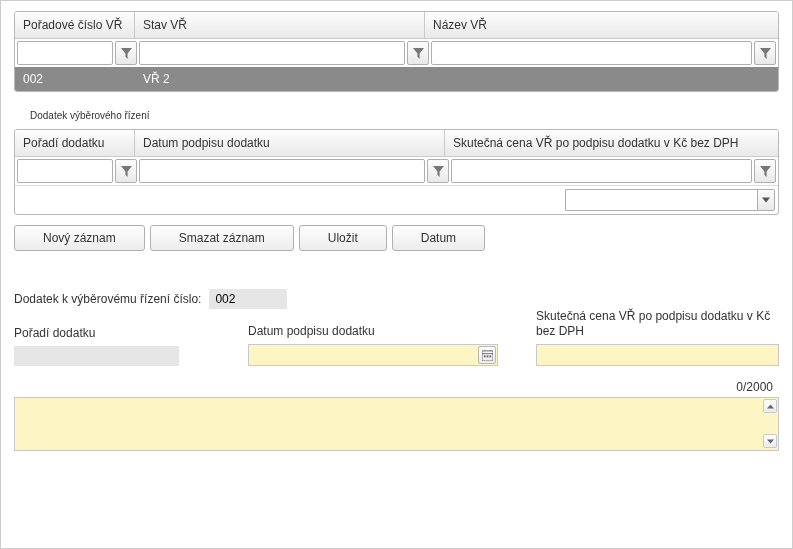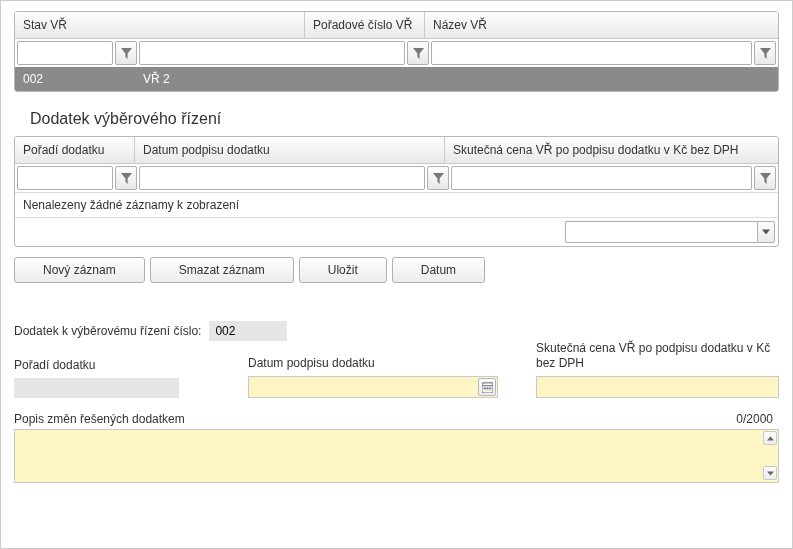--- a/index.html
+++ b/index.html
@@ -109,21 +109,21 @@
     background: linear-gradient(#fdfdfd, #e9e9e9);
     display: flex;
     align-items: center;
     justify-content: center;
     cursor: pointer;
   }
   .sel-btn svg { width: 8px; height: 8px; fill: #555; }
 
   .section-title {
     margin: 18px 0 8px 16px;
-    font-size: 16px;
+    font-size: 10px;
     color: #333;
   }
 
   .toolbar {
     margin-top: 10px;
     display: flex;
     gap: 5px;
   }
   .btn {
     border: 1px solid #b0b0b0;
@@ -237,22 +237,22 @@
   .scroll-arrow.down { bottom: 6px; }
   .scroll-arrow svg { width: 7px; height: 7px; fill: #666; }
 </style>
 </head>
 <body>
 
 <div class="page">
 
   <div class="grid">
     <div class="grid-header-row">
+      <div class="grid-header-cell" style="width:120px">Pořadové číslo VŘ</div>
       <div class="grid-header-cell" style="width:290px">Stav VŘ</div>
-      <div class="grid-header-cell" style="width:120px">Pořadové číslo VŘ</div>
       <div class="grid-header-cell" style="flex:1">Název VŘ</div>
     </div>
     <div class="grid-filter-row">
       <div class="filter-cell" style="width:120px">
         <input class="filter-input" style="">
         <div class="filter-btn">
             <svg viewBox="0 0 10 10">
               <path d="M0 0h10L6 5v5L4 8V5z"></path>
             </svg>
           </div>
@@ -307,21 +307,20 @@
       </div>
       <div class="filter-cell" style="flex:1">
         <input class="filter-input" style="">
         <div class="filter-btn">
             <svg viewBox="0 0 10 10">
               <path d="M0 0h10L6 5v5L4 8V5z"></path>
             </svg>
           </div>
       </div>
     </div>
-    <div class="grid-empty-row">Nenalezeny žádné záznamy k zobrazení</div>
     <div class="grid-footer-row">
       <div class="footer-select">
         <div class="sel-input"></div>
         <div class="sel-btn">
             <svg viewBox="0 0 10 10">
               <path d="M0 2h10L5 8z"></path>
             </svg>
           </div>
       </div>
     </div>
@@ -362,21 +361,20 @@
           </div>
         </div>
       </div>
       <div style="flex:1">
         <div class="lbl">Skutečná cena VŘ po podpisu dodatku v Kč bez DPH</div>
         <input class="yellow-field" style="">
       </div>
     </div>
 
     <div class="desc-header">
-      <span>Popis změn řešených dodatkem</span>
       <span class="count-text">0/2000</span>
     </div>
     <div class="textarea-wrap">
       <textarea class="desc-textarea" style=""></textarea>
       <div class="scroll-arrow up">
           <svg viewBox="0 0 10 10">
             <path d="M0 8h10L5 2z"></path>
           </svg>
         </div>
       <div class="scroll-arrow down">

